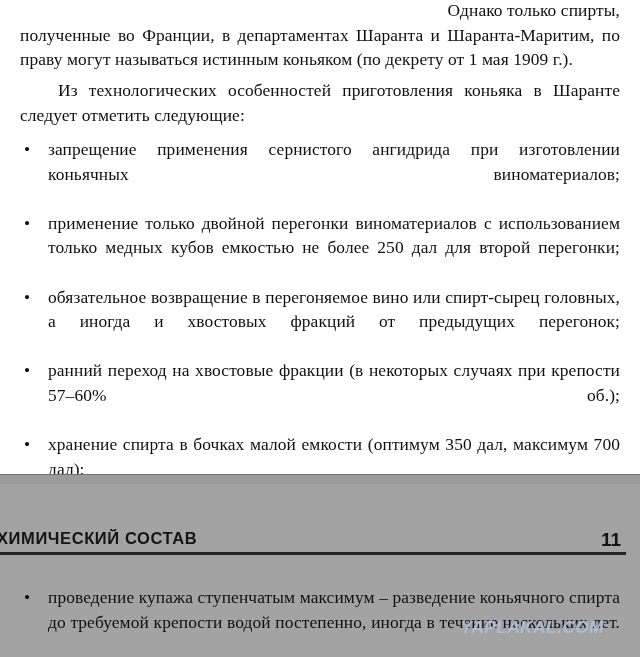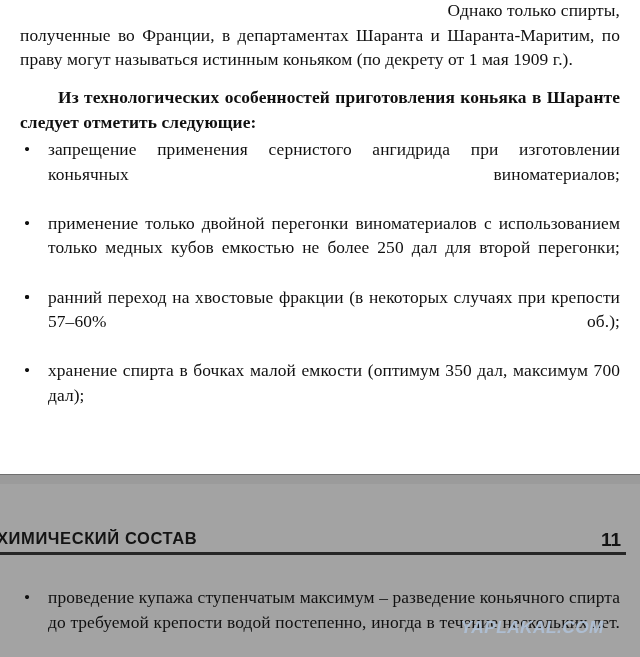--- a/index.html
+++ b/index.html
@@ -35,22 +35,21 @@
     text-align: justify;
     text-justify: inter-word;
     font-size: 17.4px;
     line-height: 24.6px;
     letter-spacing: 0.1px;
   }
   .body-text.p-first {
     top: -2px;
   }
   .body-text.p-second {
-    top: 85px;
-    font-weight: bold;
+    top: 78px;
   }
   .indent {
     text-indent: 38px;
   }
   .lead-right {
     display: block;
     text-align: right;
   }
 
   
@@ -217,20 +216,21 @@
     <li>
       <span class="bullet-glyph">•</span>
       <span class="item-text">запрещение применения сернистого ангидрида при изготовлении коньячных виноматериалов;</span>
     </li>
     <li>
       <span class="bullet-glyph">•</span>
       <span class="item-text">применение только двойной перегонки виноматериалов с использованием только медных кубов емкостью не более 250 дал для второй перегонки;</span>
     </li>
     <li>
       <span class="bullet-glyph">•</span>
+      <span class="item-text">обязательное возвращение в перегоняемое вино или спирт-сырец головных, а иногда и хвостовых фракций от предыдущих перегонок;</span>
     </li>
     <li>
       <span class="bullet-glyph">•</span>
       <span class="item-text">ранний переход на хвостовые фракции (в некоторых случаях при крепости 57–60% об.);</span>
     </li>
     <li>
       <span class="bullet-glyph">•</span>
       <span class="item-text">хранение спирта в бочках малой емкости (оптимум 350 дал, максимум 700 дал);</span>
     </li>
   </ul>

